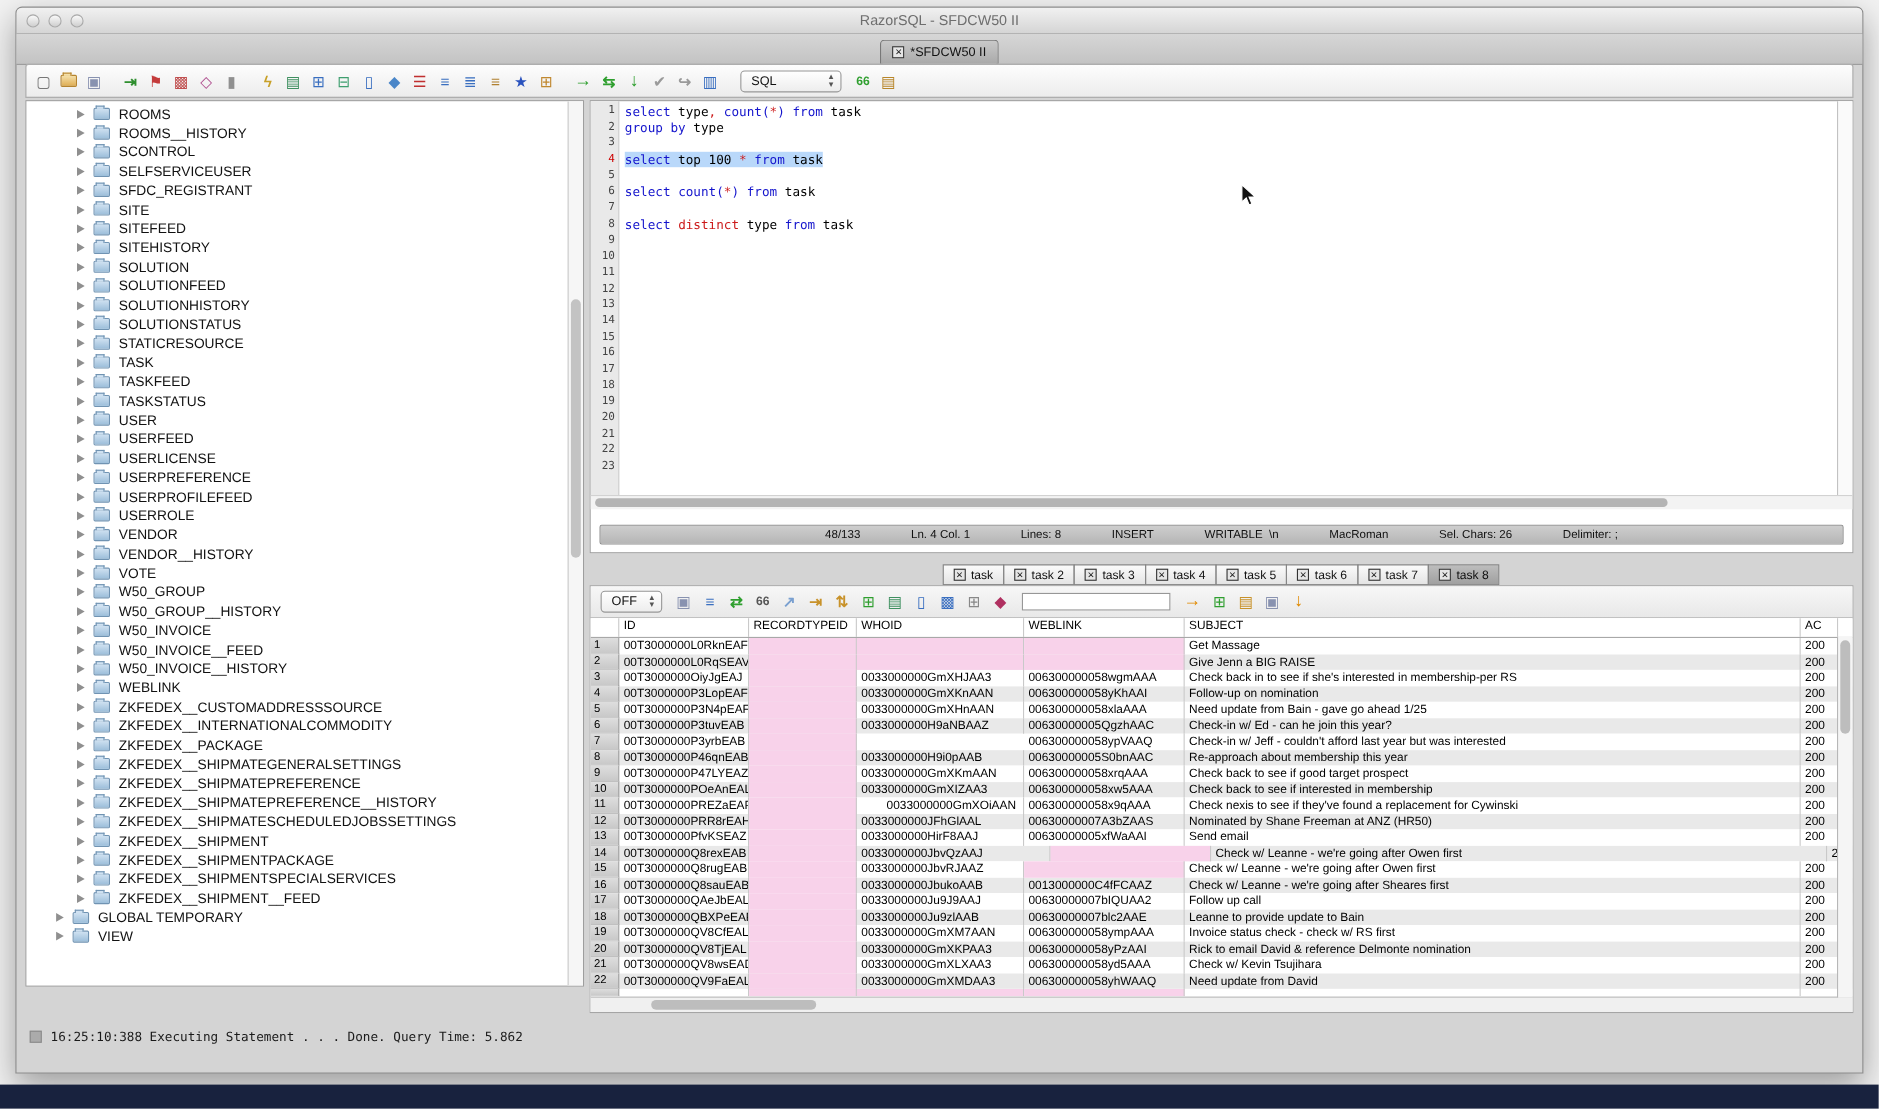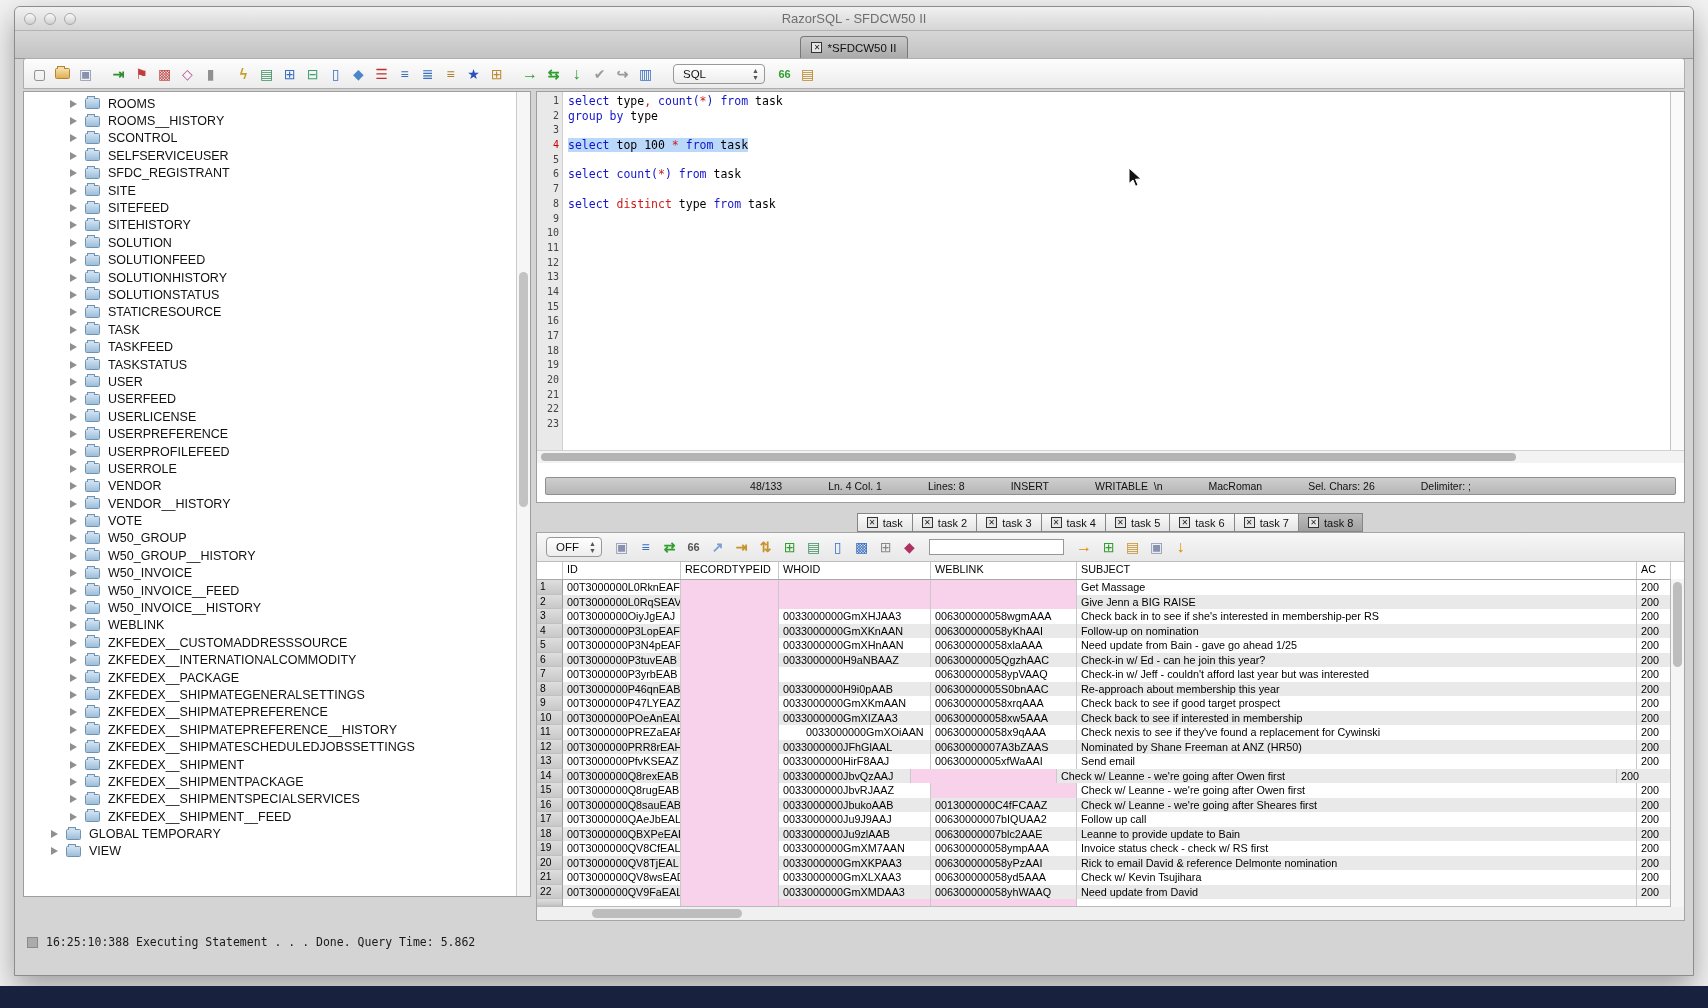--- a/index.html
+++ b/index.html
@@ -644,21 +644,21 @@
                   <div class="gcell pink" style="width: 98px;"></div>
                   <div class="gcell" style="width: 152px;">0033000000HirF8AAJ</div>
                   <div class="gcell" style="width: 146px;">00630000005xfWaAAI</div>
                   <div class="gcell" style="width: 560px;">Send email</div>
                   <div class="gcell flexcell">200</div>
                 </div>
                 <div class="grow even">
                   <div class="gcell rn" style="width: 26px;">14</div>
                   <div class="gcell" style="width: 118px;">00T3000000Q8rexEAB</div>
                   <div class="gcell pink" style="width: 98px;"></div>
-                  <div class="gcell" style="width: 132px;">0033000000JbvQzAAJ</div>
+                  <div class="gcell" style="width: 176px;">0033000000JbvQzAAJ</div>
                   <div class="gcell pink" style="width: 146px;"></div>
                   <div class="gcell" style="width: 560px;">Check w/ Leanne - we're going after Owen first</div>
                   <div class="gcell flexcell">200</div>
                 </div>
                 <div class="grow">
                   <div class="gcell rn" style="width: 26px;">15</div>
                   <div class="gcell" style="width: 118px;">00T3000000Q8rugEAB</div>
                   <div class="gcell pink" style="width: 98px;"></div>
                   <div class="gcell" style="width: 152px;">0033000000JbvRJAAZ</div>
                   <div class="gcell pink" style="width: 146px;"></div>

